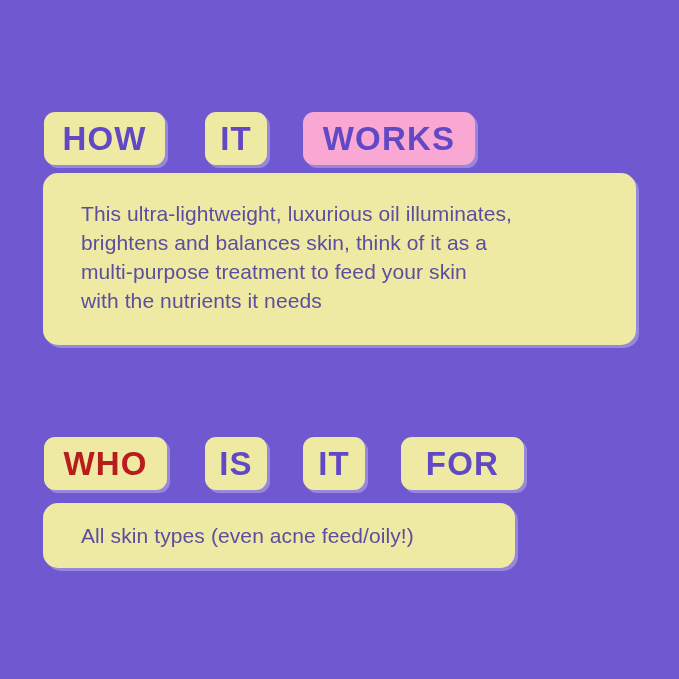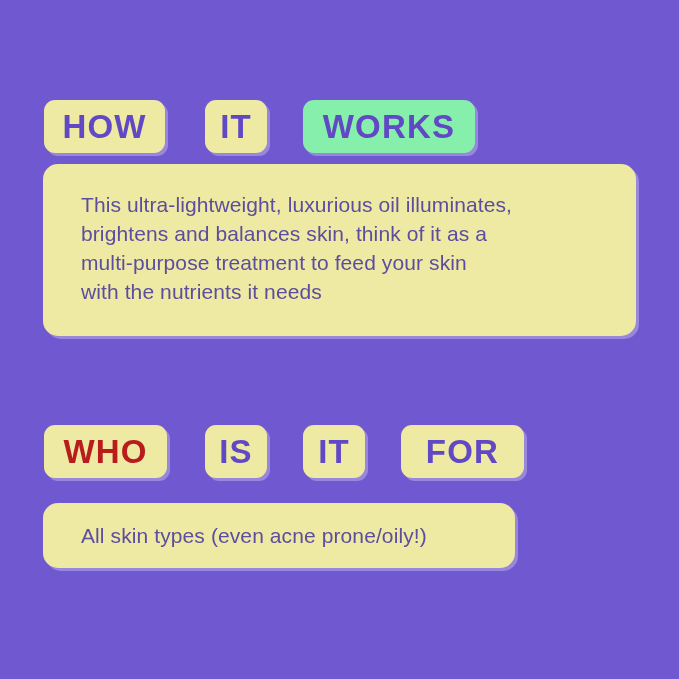--- a/index.html
+++ b/index.html
@@ -29,20 +29,21 @@
 
   .pill {
     background: #eee9a3;
     border-radius: 11px;
     height: 53px;
     display: flex;
     align-items: center;
     justify-content: center;
     box-sizing: border-box;
     box-shadow: 3px 3px 0 rgba(255, 255, 255, 0.28);
+    margin-top: 12px;
   }
 
   .pill-label {
     color: #6148c4;
     font-size: 33px;
     font-weight: bold;
     letter-spacing: 1.2px;
     line-height: 1;
     white-space: nowrap;
     font-family: "Liberation Sans", sans-serif;
@@ -67,21 +68,21 @@
   }
 
   
   #row-how { left: 44px; top: 100px; }
   #pill-how    { width: 121px; }
   #pill-it-1   { width: 62px;  margin-left: 40px; }
   #pill-works  { width: 172px; margin-left: 36px; }
 
   #panel-how-it-works {
     left: 43px;
-    top: 164px;
+    top: 173px;
     width: 593px;
     height: 172px;
     padding: 26px 30px 0 38px;
   }
 
   
   #row-who { left: 44px; top: 425px; }
   #pill-who   { width: 123px; }
   #pill-is    { width: 62px;  margin-left: 38px; }
   #pill-it-2  { width: 62px;  margin-left: 36px; }
@@ -102,21 +103,21 @@
 
 <div class="canvas">
 
   <div class="pill-row" id="row-how">
     <div class="pill" id="pill-how" style="background: rgb(238, 233, 163);">
       <span class="pill-label" style="color: rgb(97, 72, 196);">HOW</span>
     </div>
     <div class="pill" id="pill-it-1" style="background: rgb(238, 233, 163);">
       <span class="pill-label" style="color: rgb(97, 72, 196);">IT</span>
     </div>
-    <div class="pill" id="pill-works" style="background: #86efac;">
+    <div class="pill" id="pill-works" style="background: #f9a8d4;">
       <span class="pill-label" style="color: rgb(97, 72, 196);">WORKS</span>
     </div>
   </div>
 
   <div class="panel" id="panel-how-it-works" style="background: rgb(238, 233, 163);">
     <div class="panel-text" style="color: rgb(93, 77, 159);">This ultra-lightweight, luxurious oil illuminates,
 brightens and balances skin, think of it as a
 multi-purpose treatment to feed your skin
 with the nutrients it needs</div>
   </div>
@@ -130,16 +131,16 @@
     </div>
     <div class="pill" id="pill-it-2" style="background: rgb(238, 233, 163);">
       <span class="pill-label" style="color: rgb(97, 72, 196);">IT</span>
     </div>
     <div class="pill" id="pill-for" style="background: rgb(238, 233, 163);">
       <span class="pill-label" style="color: rgb(97, 72, 196);">FOR</span>
     </div>
   </div>
 
   <div class="panel" id="panel-who-is-it-for" style="background: rgb(238, 233, 163);">
-    <div class="panel-text" style="color: rgb(93, 77, 159);">All skin types (even acne prone/oily!)</div>
+    <div class="panel-text" style="color: rgb(93, 77, 159);">All skin types (even acne feed/oily!)</div>
   </div>
 
 </div>
 
 </body></html>

